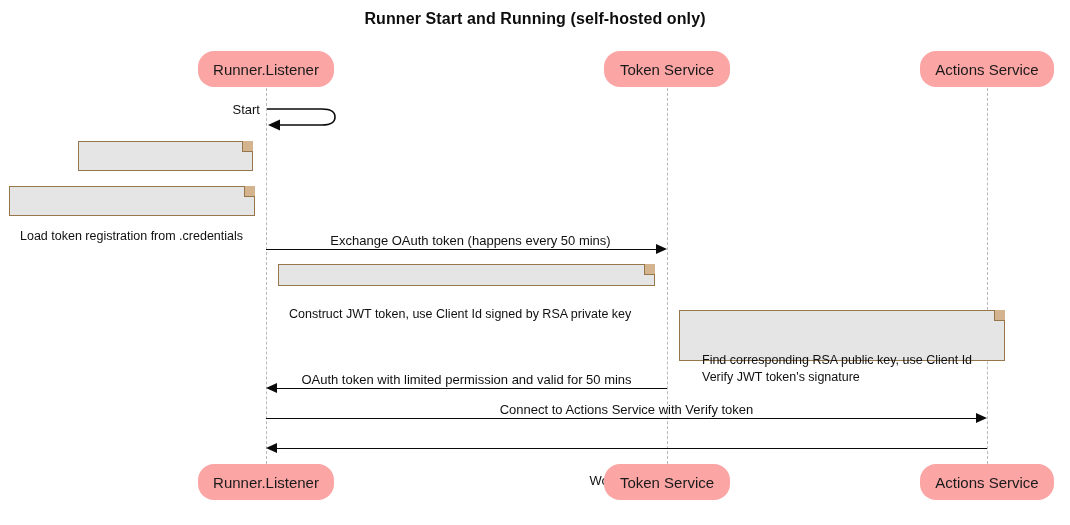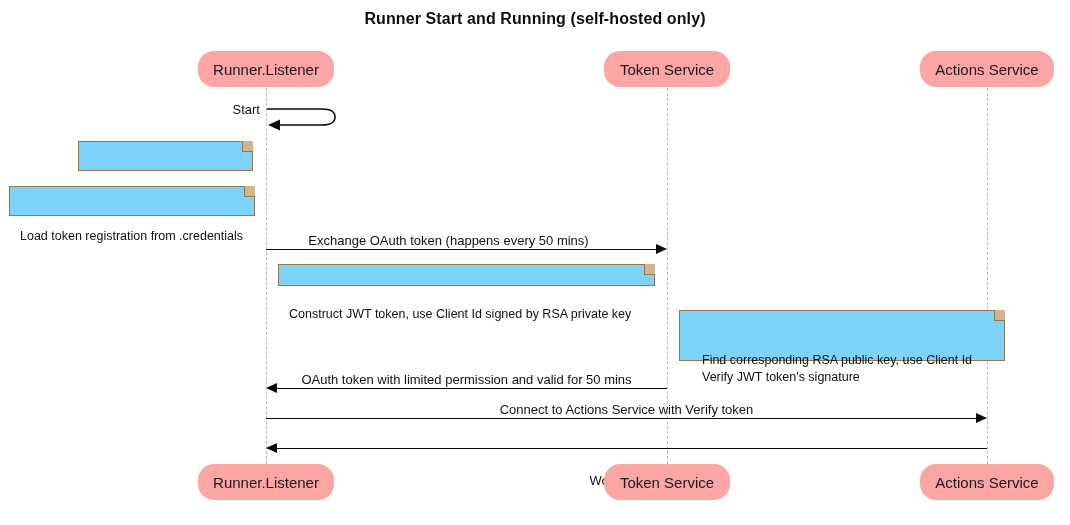--- a/index.html
+++ b/index.html
@@ -69,21 +69,21 @@
   }
 
   
   .selfloop{
     position:absolute;
   }
 
   
   .note{
     position:absolute;
-    background:#7dd3fc;
+    background:#e5e5e5;
     border:1px solid #96774b;
     box-sizing:border-box;
     font-size:12.5px;
     color:#101010;
     line-height:17px;
     padding:7px 10px 7px 10px;
     white-space:pre-line;
   }
   .note .fold{
     position:absolute;
@@ -131,21 +131,21 @@
   <div class="note" style="left:78px;top:141px;width:175px;height:30px;">
     <span class="fold"></span>
     <span class="note-text">Load config info from .runner</span>
   </div>
 
   <div class="note" style="left:9px;top:186px;width:246px;height:30px;">
     <span class="fold"></span>
     <span class="note-text">Load token registration from .credentials</span>
   </div>
 
-  <div class="msg-label" style="left:248px;top:234px;width:401px;">Exchange OAuth token (happens every 50 mins)</div>
+  <div class="msg-label" style="left:270px;top:234px;width:401px;">Exchange OAuth token (happens every 50 mins)</div>
   <div class="msg-line" style="left:266px;top:249px;width:390px;"></div>
   <div class="arrowhead right" style="left:656px;top:243.5px;"></div>
 
   <div class="note" style="left:278px;top:264px;width:377px;height:22px;">
     <span class="fold"></span>
     <span class="note-text">Construct JWT token, use Client Id signed by RSA private key</span>
   </div>
 
   <div class="note" style="left:679px;top:310px;width:326px;height:51px;padding-left:22px;">
     <span class="fold"></span>

